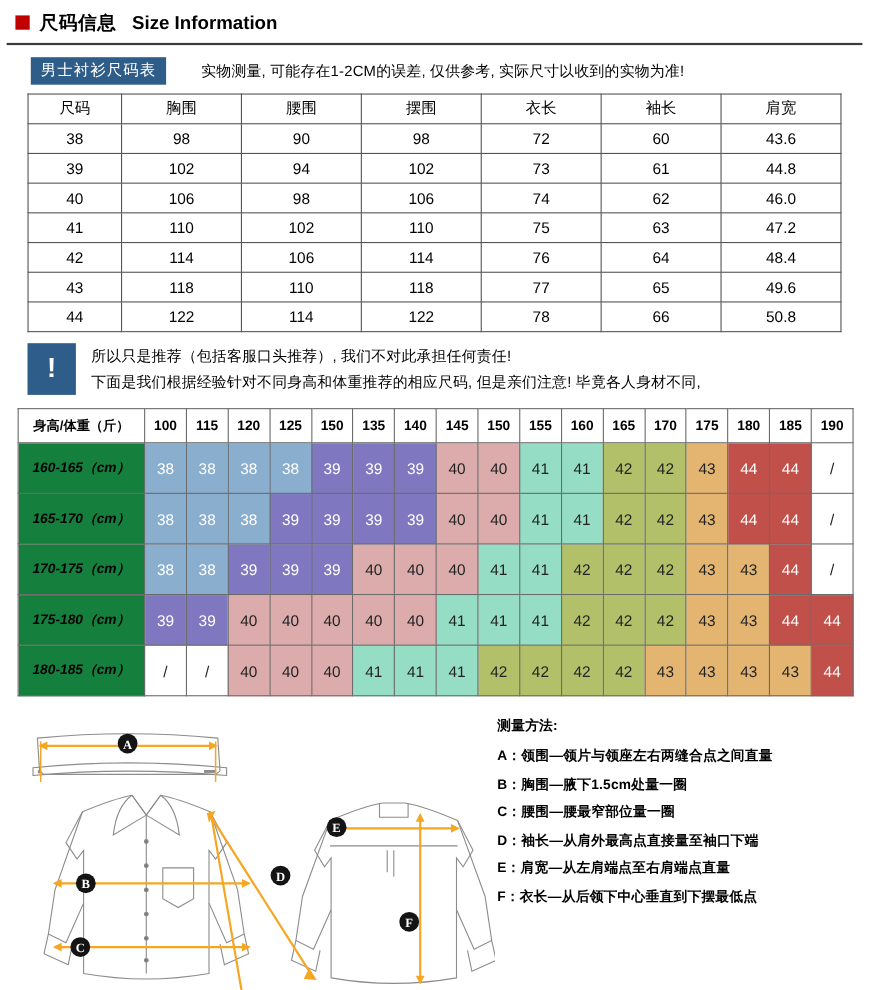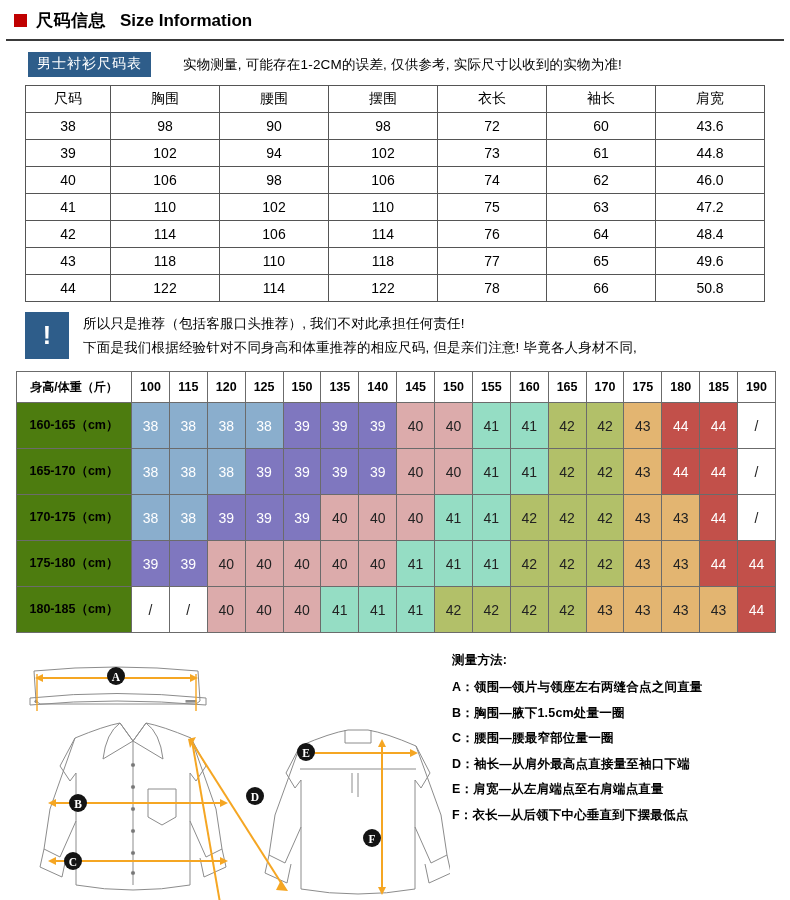--- a/index.html
+++ b/index.html
@@ -128,21 +128,22 @@
     height: 30px;
     font-weight: 700;
     font-size: 12.5px;
     background: #fff;
   }
   table.matrix thead th.hcorner { font-size: 12px; }
   table.matrix tbody td { height: 45px; font-size: 14px; }
   table.matrix tbody td.rowhdr {
     font-weight: 700;
     font-size: 12.5px;
-    background: #4d7c0f;
+    background: #15803d;
+    font-style: italic;
   }
   table.matrix col.mc0 { width: 115px; }
 
   
   .diagram-wrap {
     position: relative;
     margin-top: 8px;
     height: 270px;
   }
   .measure-list {

